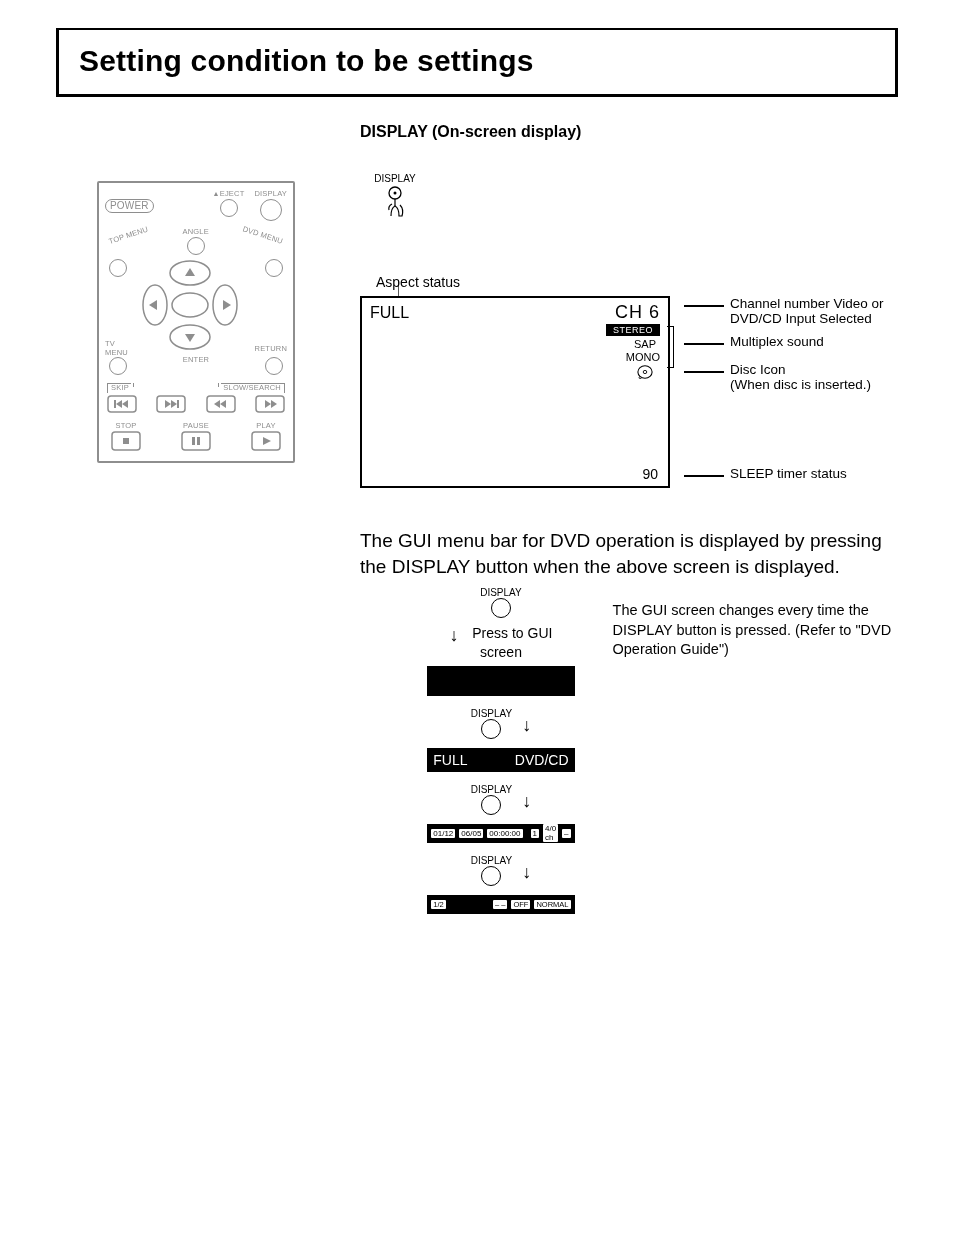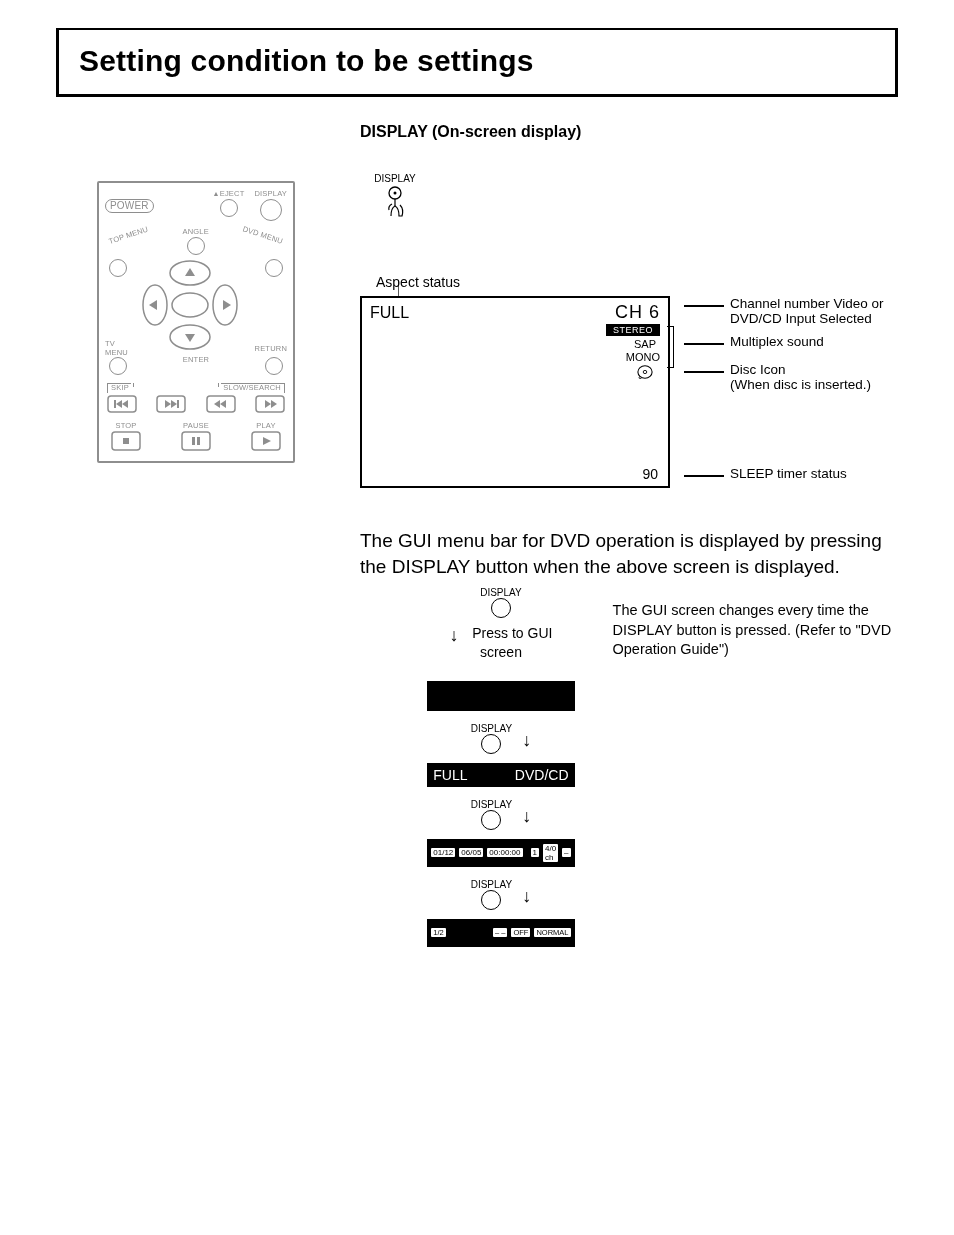--- a/index.html
+++ b/index.html
@@ -168,21 +168,21 @@
     align-items: center;
     justify-content: space-between;
     padding: 0 6px;
     font-size: 14px;
     width: 100%;
     box-sizing: border-box;
   }
   .black-block {
     background: #000;
     color: #fff;
-    height: 28px;
+    height: 19px;
     display: flex;
     align-items: center;
     padding: 0 4px;
     font-size: 8px;
     width: 100%;
     box-sizing: border-box;
     gap: 4px;
   }
   .black-block .seg {
     background: #fff; color: #000; padding: 0 2px; font-size: 8px; border-radius: 1px;
@@ -419,21 +419,21 @@
       <p class="mid-text">The GUI menu bar for DVD operation is displayed by pressing the DISPLAY button when the above screen is displayed.</p>
 
       <div class="gui-flow-wrap">
         <div style="width:100px;"></div>
         <div class="gui-flow">
 
           <div class="center">
             <div class="lbl">DISPLAY</div>
             <span class="btn-circ"></span>
           </div>
-          <div class="center" style="margin:4px 0 21px 0;">
+          <div class="center" style="margin:4px 0 6px 0;">
             <span class="down-arrow">↓</span>
             <span class="press-gui">Press to GUI screen</span>
           </div>
 
           <div class="black-bar" style="height:30px;"></div>
 
           <div class="center" style="margin-top:8px;">
             <div style="display:inline-flex; align-items:center; gap:10px;">
               <div>
                 <div class="lbl">DISPLAY</div>

